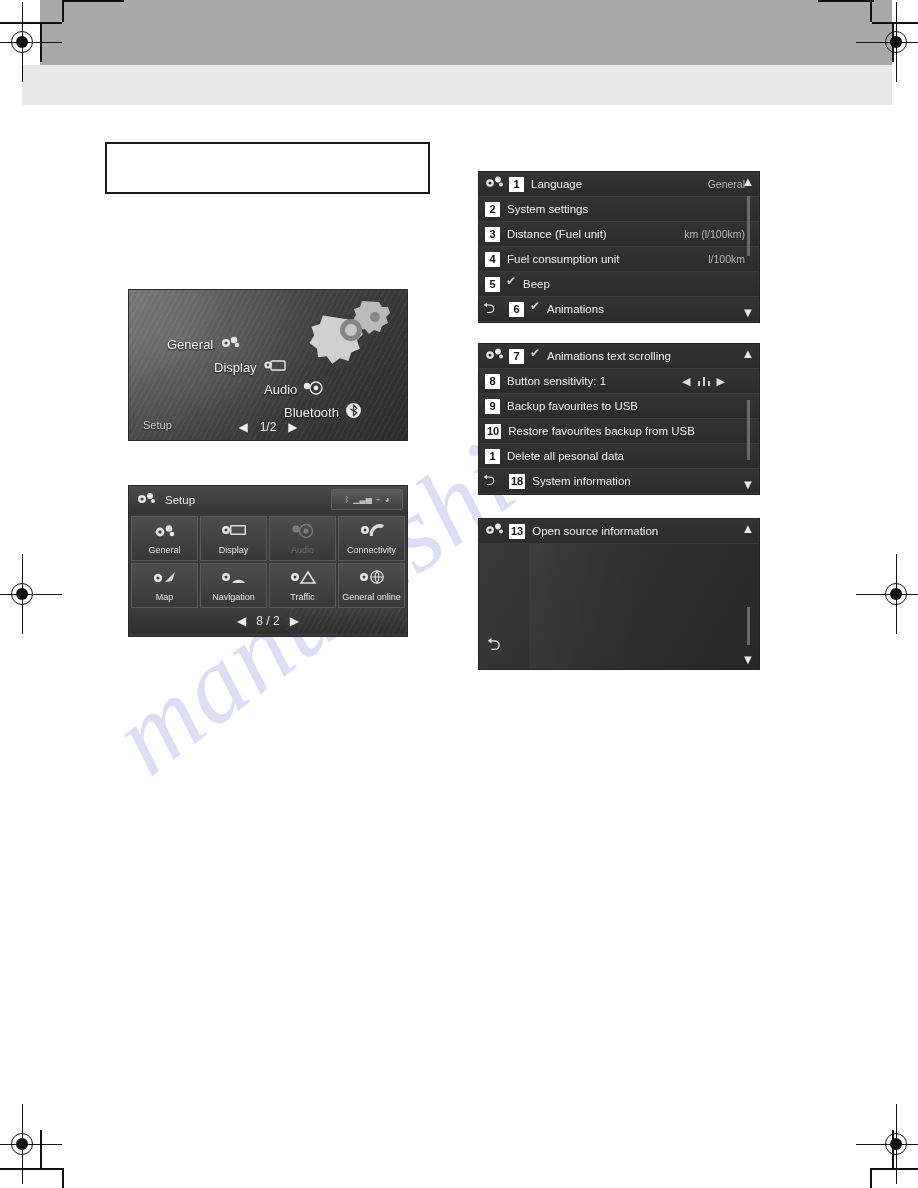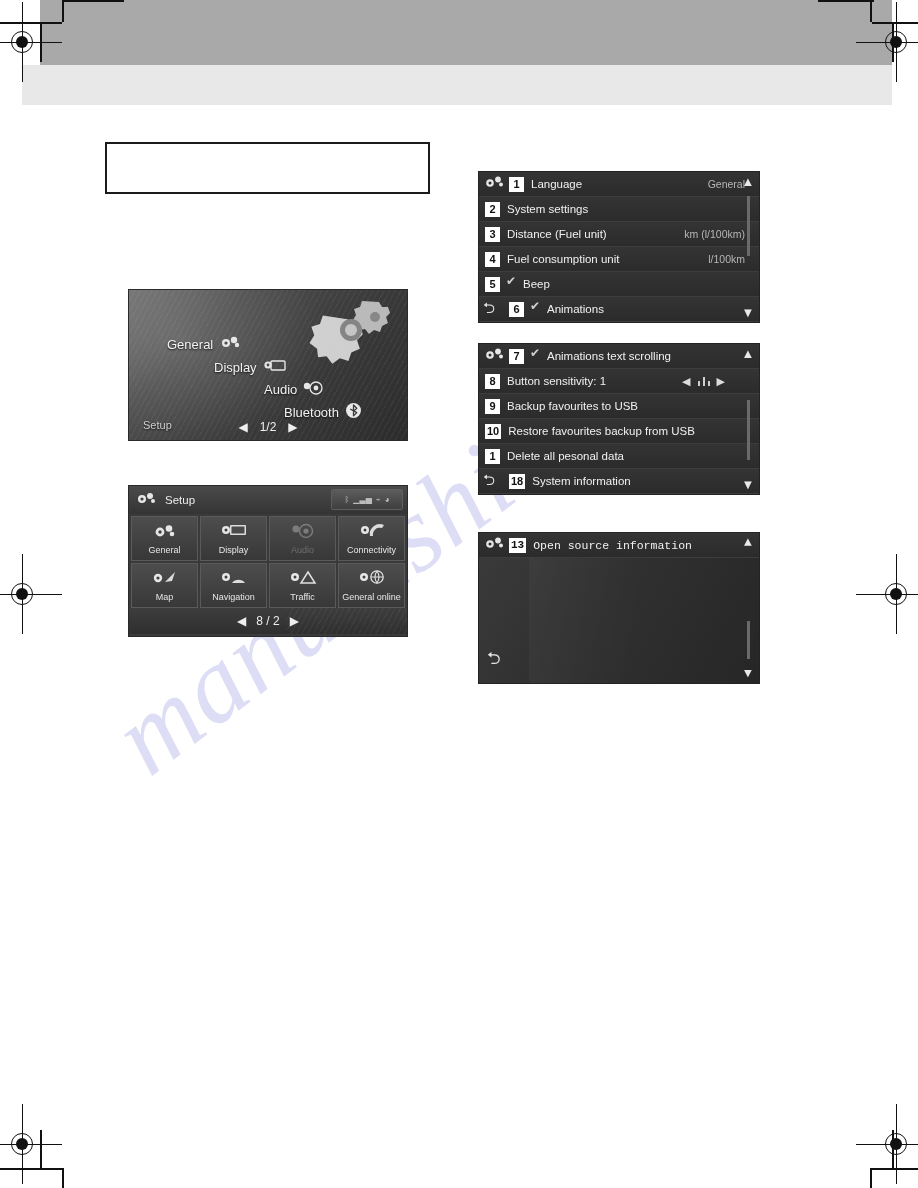--- a/index.html
+++ b/index.html
@@ -135,21 +135,21 @@
   }
 
   
   .listshot {
     left:478px; width:282px; height:152px;
     background:#2e2e2e; border:1px solid #232323; overflow:hidden;
     display:flex; flex-direction:column;
   }
   .ls1 { top:171px; }
   .ls2 { top:343px; }
-  .ls3 { top:532px;font-family:Liberation Mono, monospace; }
+  .ls3 { top:518px; }
 
   .lrow {
     flex:1; display:flex; align-items:center; position:relative;
     padding:0 10px 0 6px;
     border-bottom:1px solid #3d3d3d;
     background:linear-gradient(180deg,#343434,#2b2b2b);
   }
   .lrow:last-child { border-bottom:none; }
   .lrow .num {
     background:#ffffff; color:#111; font-weight:bold; font-size:11px;

